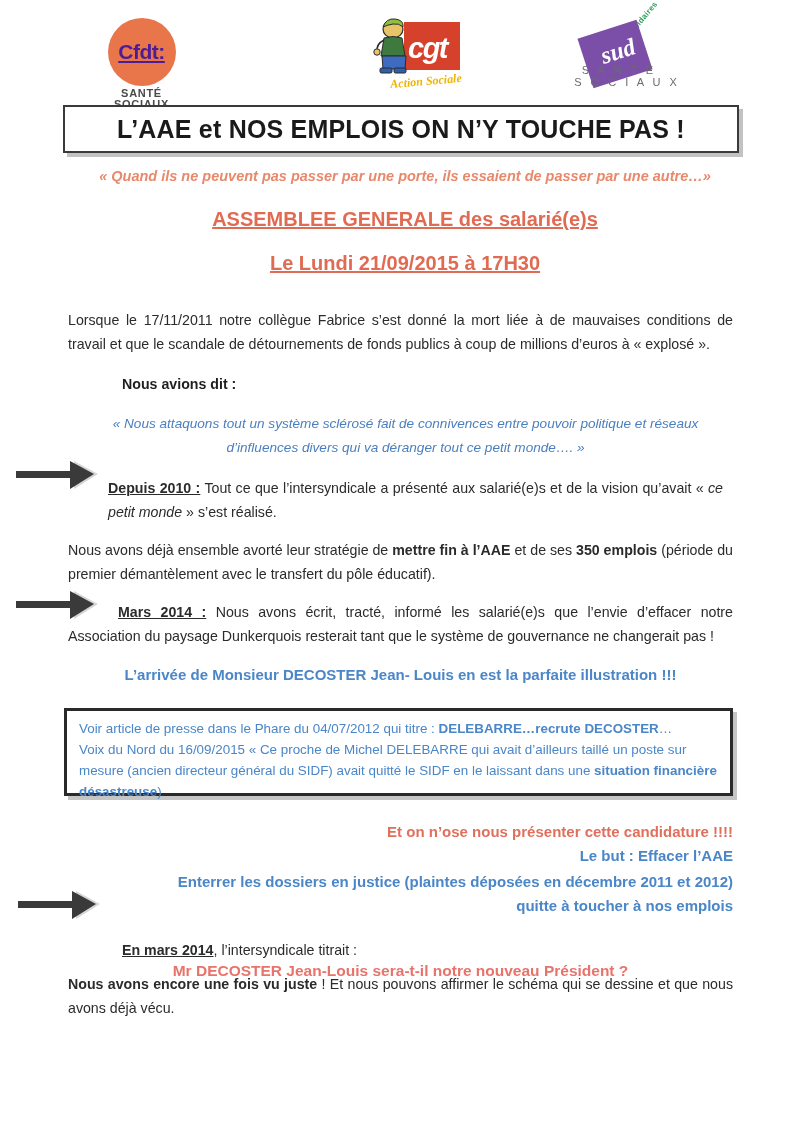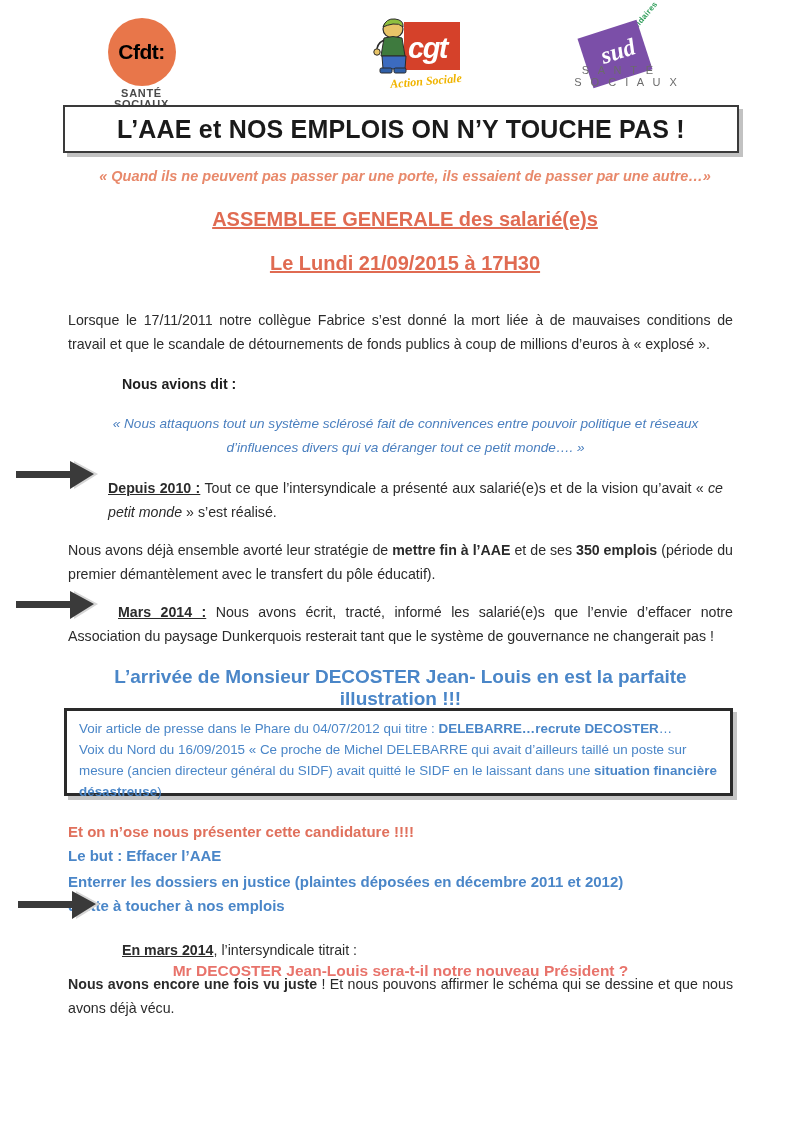--- a/index.html
+++ b/index.html
@@ -28,25 +28,26 @@
   }
   .logo-cfdt { left: 84px; top: 6px; width: 115px; }
   .cfdt-circle {
     width: 68px; height: 68px;
     border-radius: 50%;
     background: #E8764A;
     margin: 0 auto;
     display: flex; align-items: center; justify-content: center;
   }
   .cfdt-circle span {
-    color: #000000;
+    color: #4c1d95;
     font-size: 21px;
     font-weight: bold;
     letter-spacing: -0.5px;
     font-family: "Liberation Sans", sans-serif;
+    text-decoration: underline;
   }
   .cfdt-sub {
     margin-top: 2px;
     font-size: 11px;
     font-weight: bold;
     color: #4a4a4a;
     letter-spacing: 0.7px;
     line-height: 11px;
   }
 
@@ -209,21 +210,21 @@
   }
   .p-mars {
     left: 68px; top: 588px; width: 665px;
     text-indent: 50px;
   }
   .arrivee {
     position: absolute;
     left: 68px; top: 666px;
     width: 665px;
     text-align: center;
-    font-size: 19px;
+    font-size: 15px;
     font-weight: bold;
     color: #4A86C8;
   }
   u.ul { text-decoration: underline; }
   b.bd { font-weight: bold; }
   i.it { font-style: italic; }
 
   
   .press-box {
     position: absolute;
@@ -239,21 +240,21 @@
     font-size: 13.4px;
     line-height: 21px;
     color: #4A86C8;
   }
 
   
   .slogan {
     position: absolute;
     left: 68px;
     width: 665px;
-    text-align: left;
+    text-align: right;
     font-weight: bold;
   }
   .sl1 { top: 823px; font-size: 15px; color: #E0705C; }
   .sl2 { top: 847px; font-size: 15px; color: #4A86C8; }
   .sl3 { top: 873px; font-size: 15px; color: #4A86C8; }
   .sl4 { top: 897px; font-size: 15px; color: #4A86C8; }
 
   
   .en-mars {
     position: absolute;

